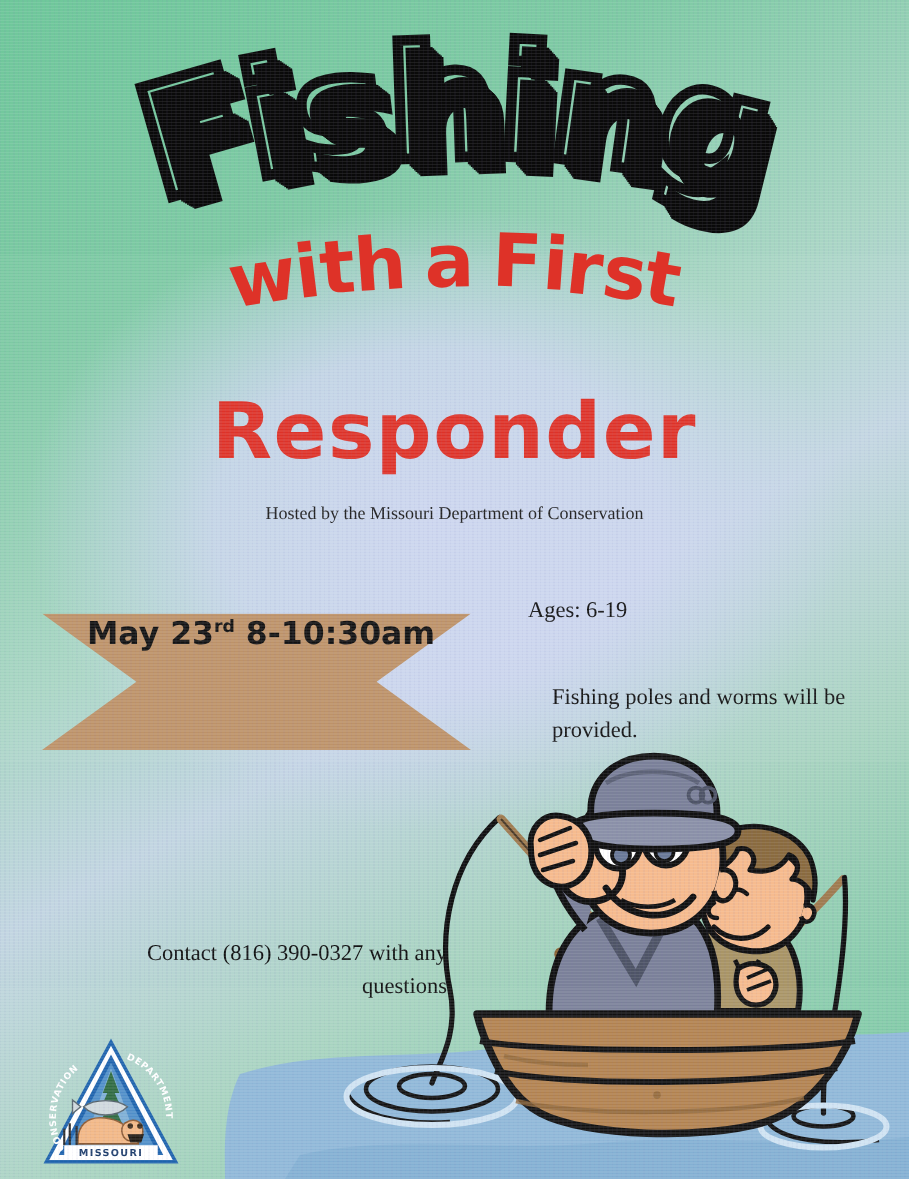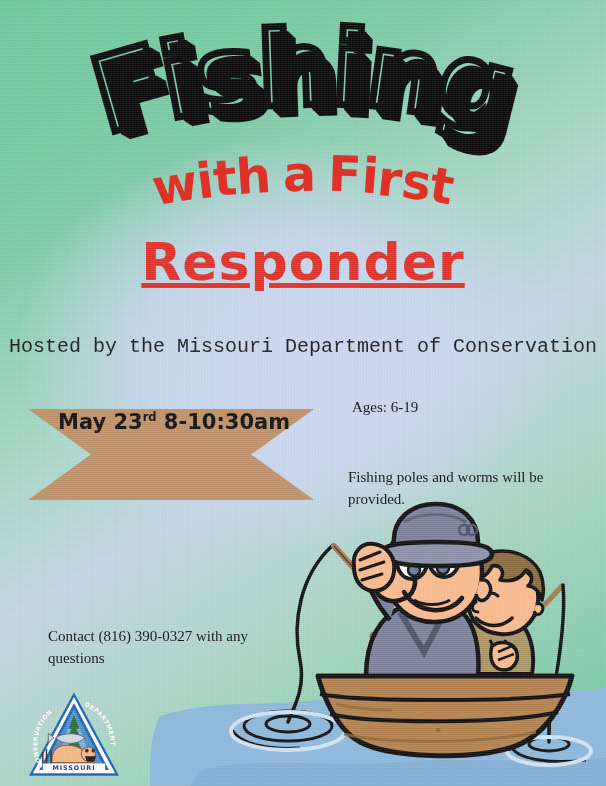--- a/index.html
+++ b/index.html
@@ -70,37 +70,36 @@
     font-family: "DejaVu Sans", sans-serif;
     font-weight: bold;
     font-size: 49px;
     color: #de3228;
     -webkit-text-stroke: 0;
     text-shadow: none;
     letter-spacing: 0px;
   }
   #title-third {
     position: absolute;
-    left: 0; top: 210px;
+    left: 0; top: 236px;
     width: 606px;
     text-align: center;
     font-family: "DejaVu Sans", sans-serif;
     font-weight: bold;
     font-size: 52px;
     color: #de3228;
     letter-spacing: 1px;
-    text-decoration: underline;
   }
   #hosted-by {
     position: absolute;
     left: 0; top: 313px;
     width: 606px;
     text-align: center;
-    font-family: Liberation Mono, monospace;
-    font-size: 20px;
+    font-family: Liberation Serif, serif;
+    font-size: 12px;
     color: #1c1c1c;
   }
 
   
   #banner {
     position: absolute;
     left: 28px;
     top: 409px;
     width: 286px;
     height: 91px;
@@ -133,22 +132,22 @@
 
   
   .serif-note {
     position: absolute;
     font-family: "Liberation Serif", serif;
     font-size: 15px;
     line-height: 1.45;
     color: #111111;
   }
   #ages-note  { left: 352px; top: 397px; }
-  #poles-note { left: 348px; top: 455px; width: 210px; margin-top: 12px; }
-  #contact-note { left: 48px; top: 626px; width: 250px; }
+  #poles-note { left: 368px; top: 455px; width: 210px; }
+  #contact-note { left: 48px; top: 626px; width: 250px; text-align: right; }
 
   
   #illustration {
     position: absolute;
     left: 0; top: 0;
     width: 606px; height: 786px;
     pointer-events: none;
   }
 
   

